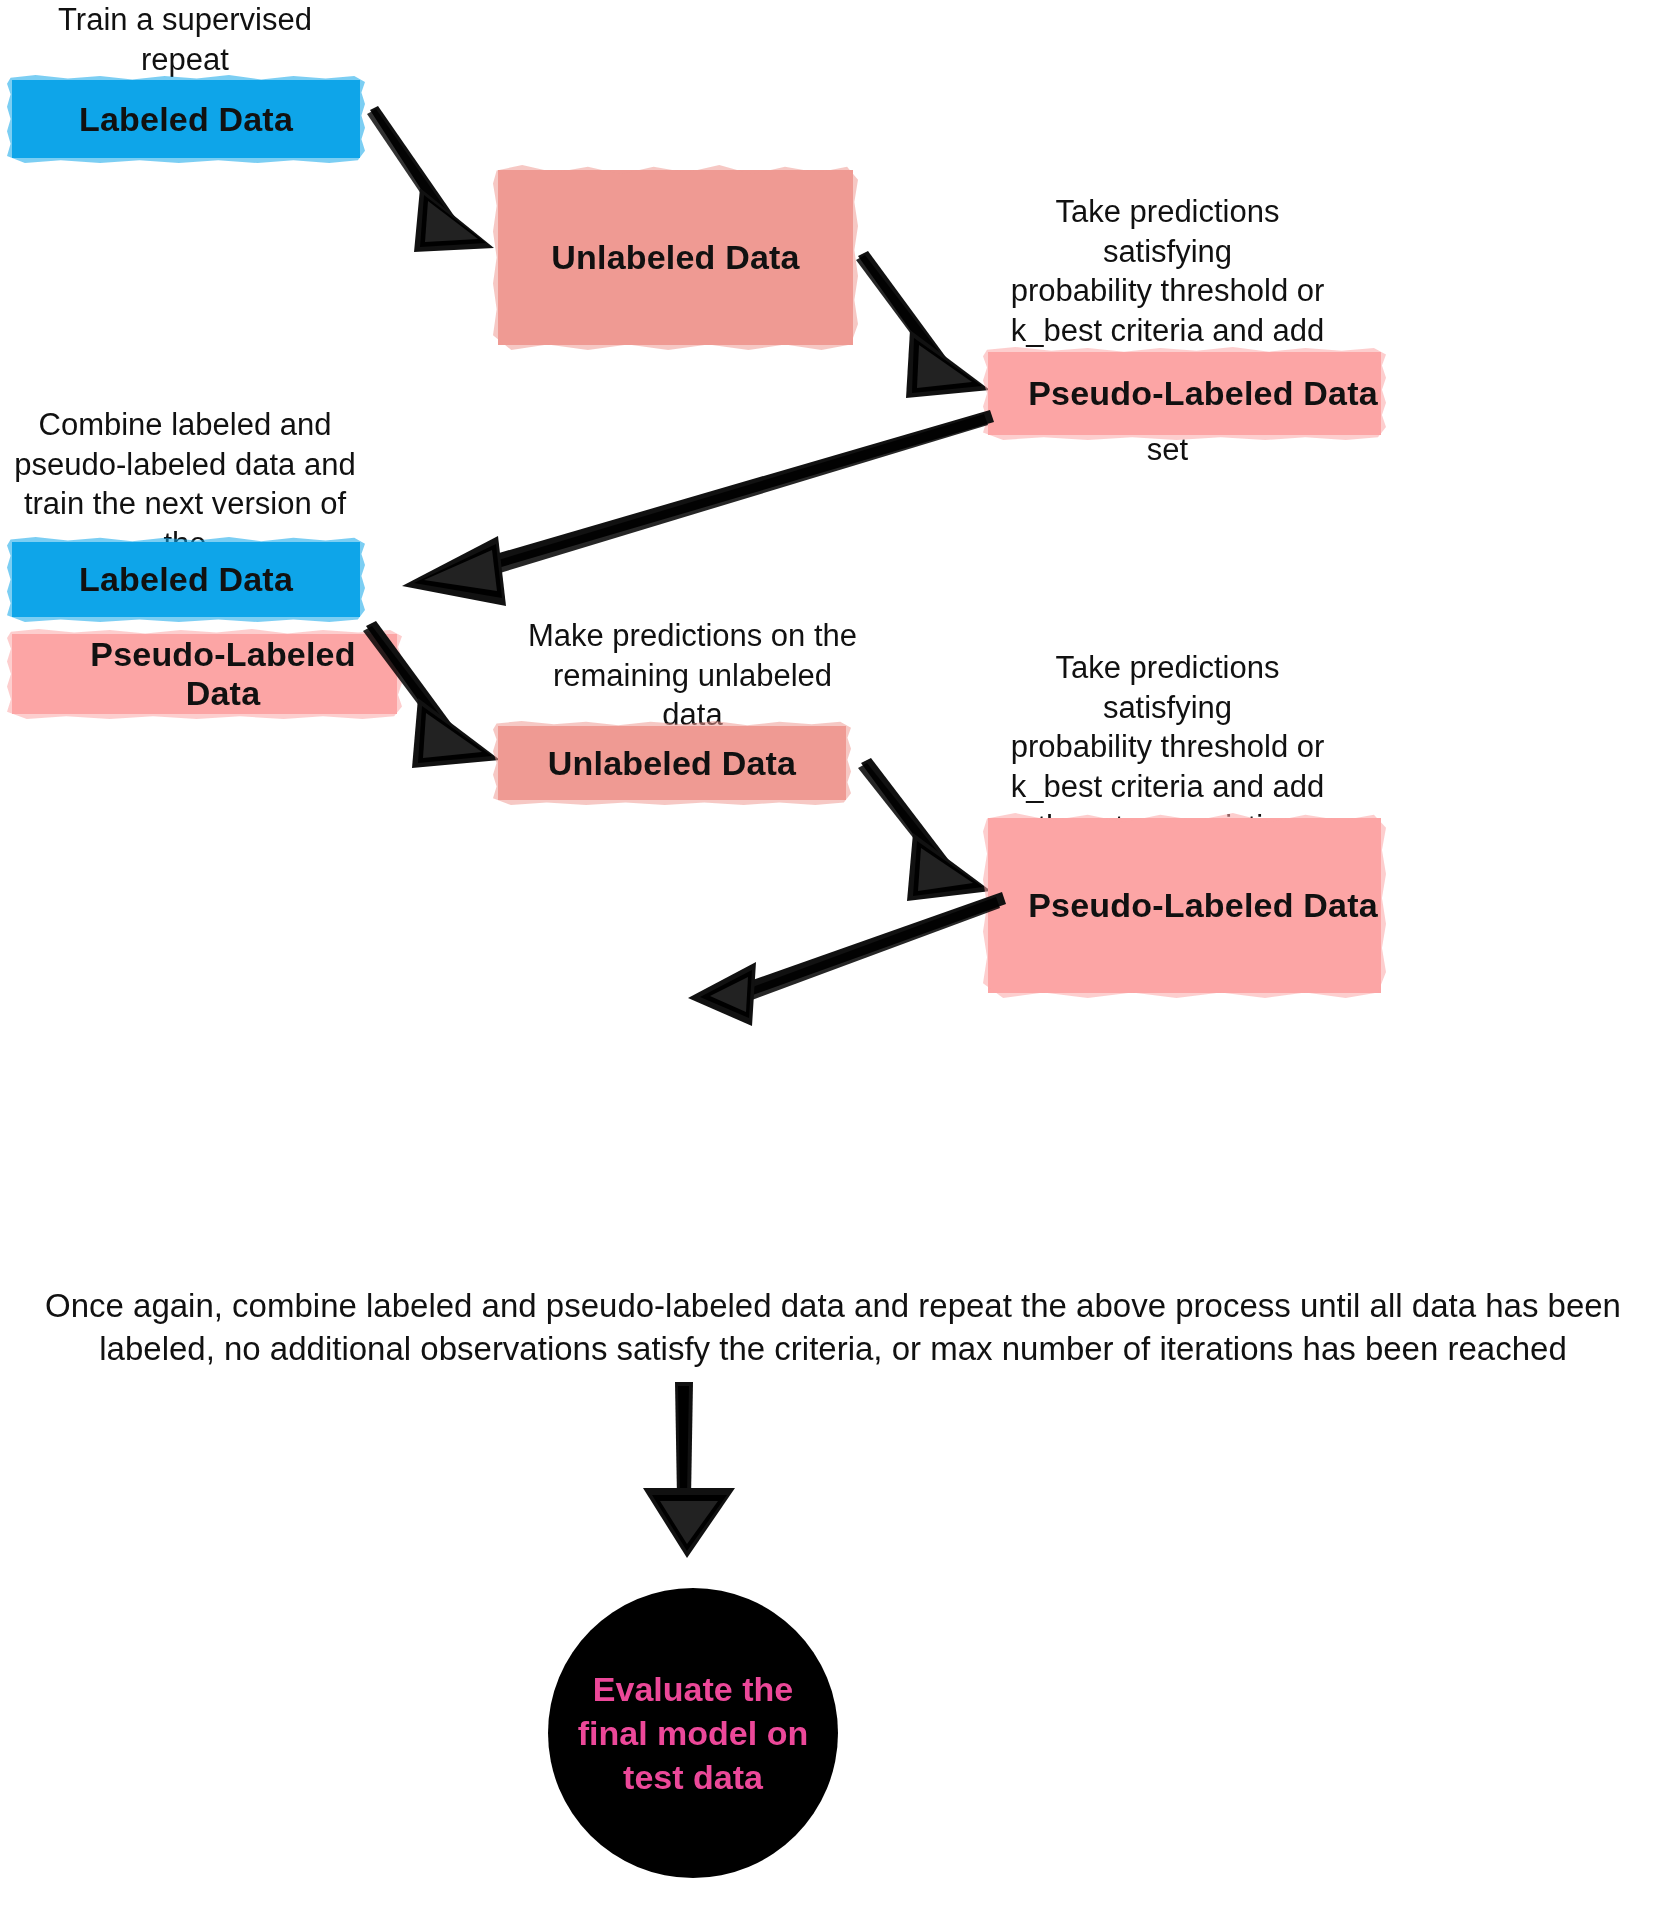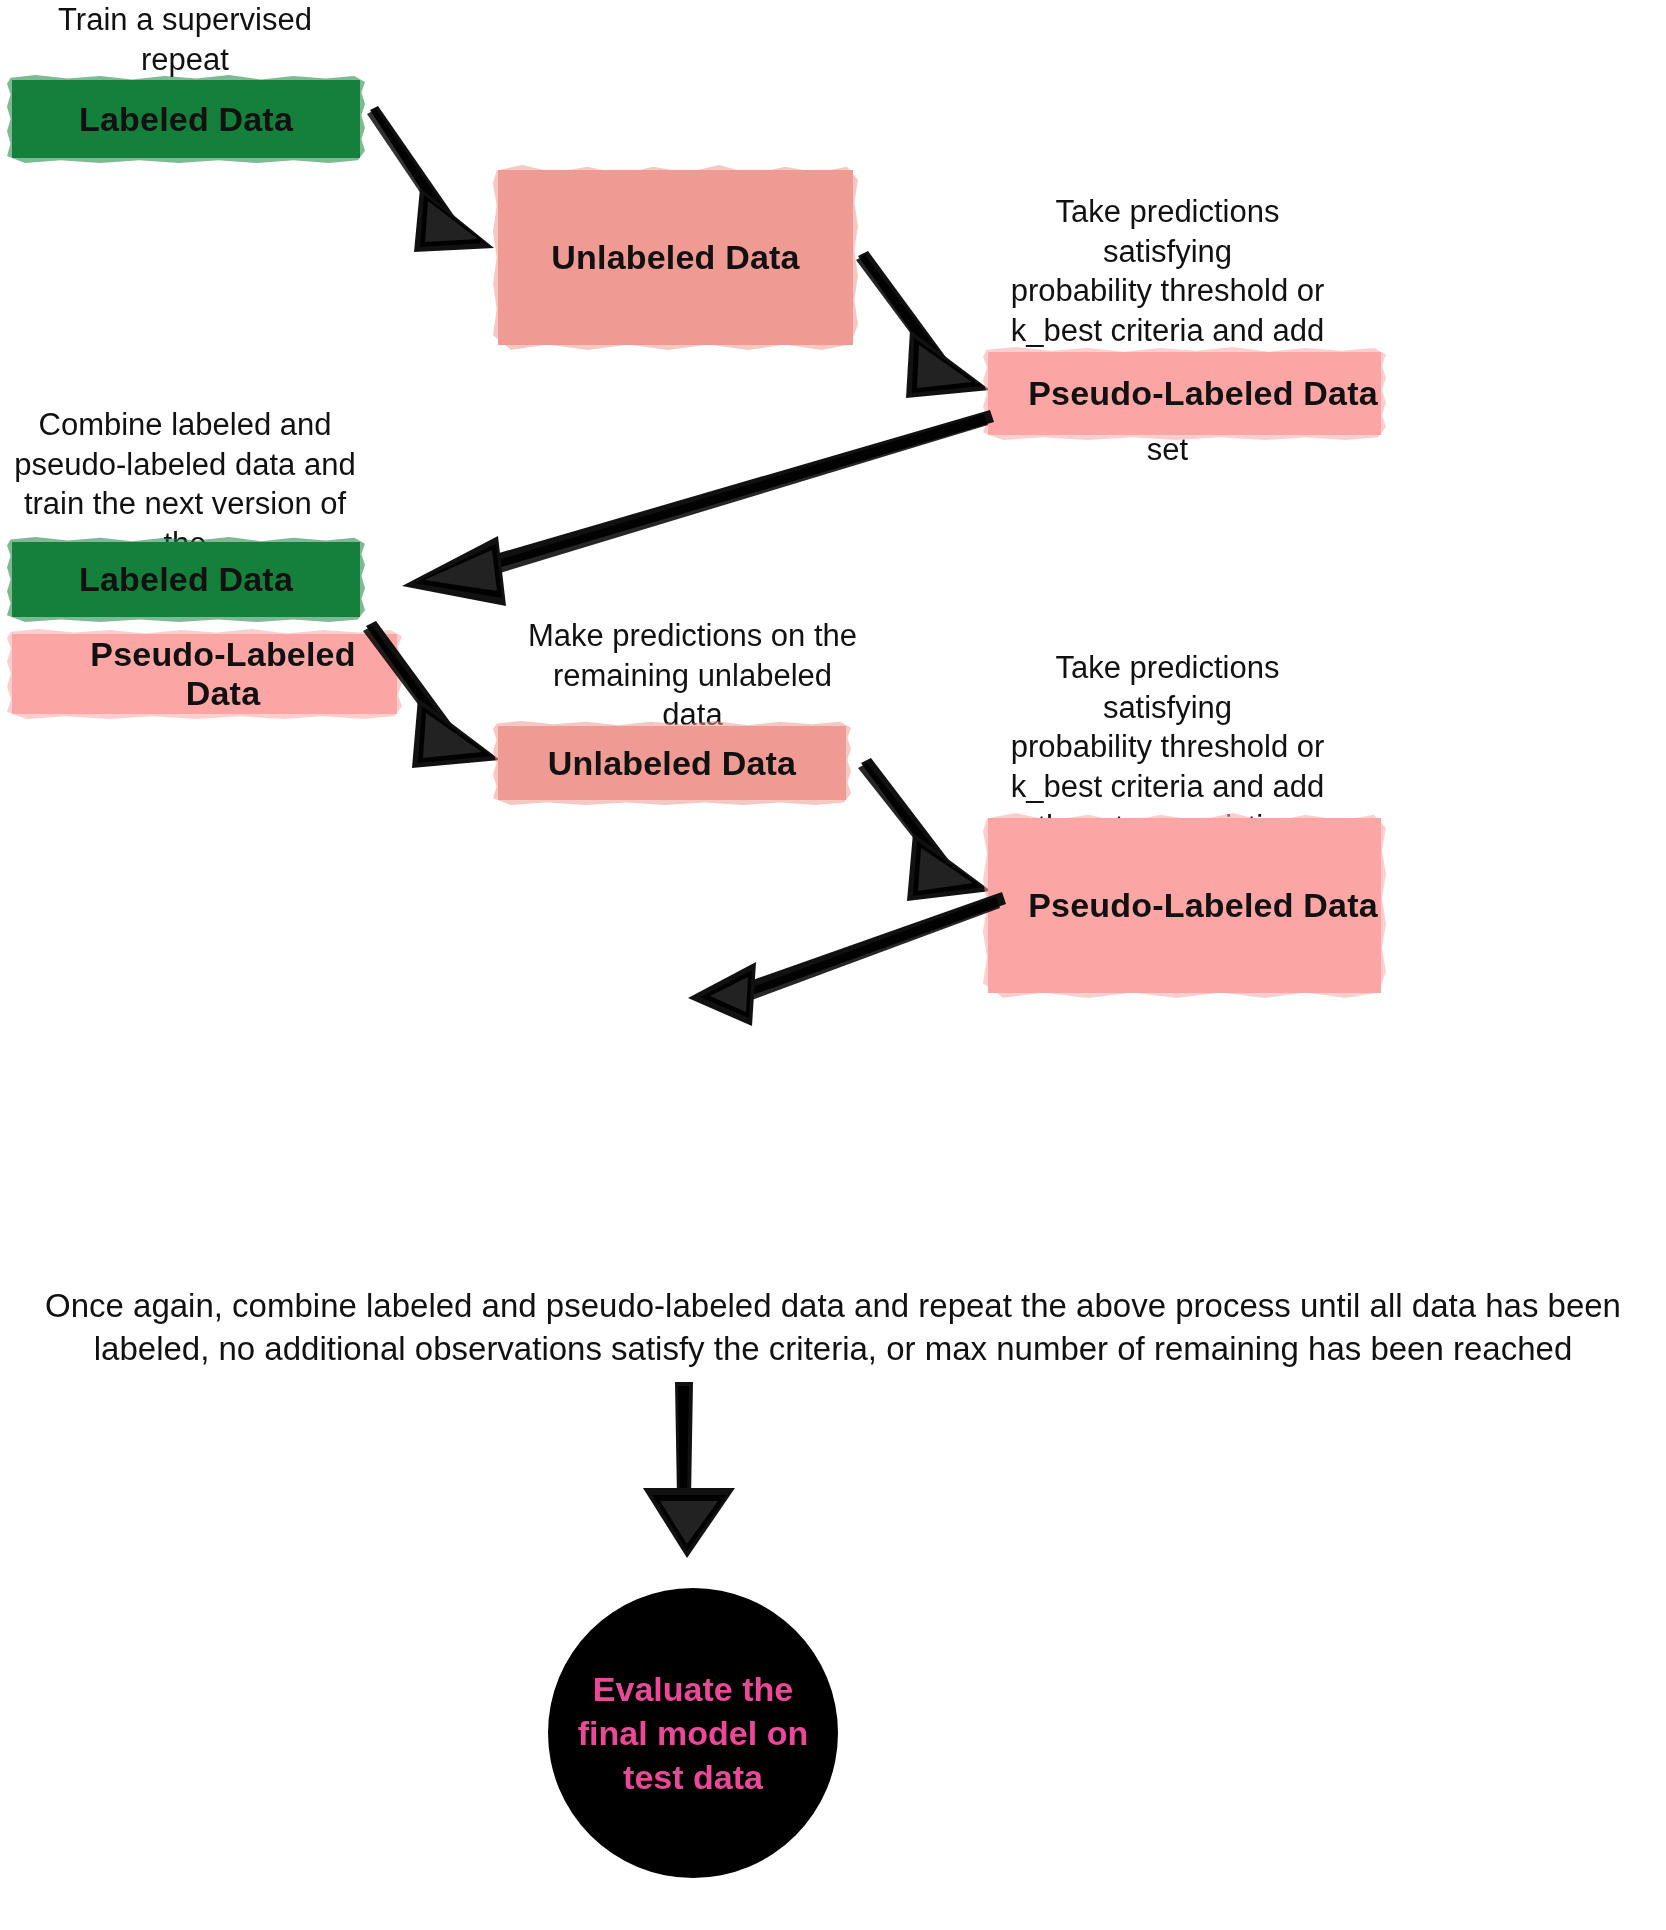--- a/index.html
+++ b/index.html
@@ -51,21 +51,21 @@
     background: inherit;
     opacity: 0.55;
     clip-path: polygon(
       1% 3%, 8% 0%, 17% 4%, 26% 1%, 35% 5%, 44% 1%, 53% 4%, 62% 0%, 71% 5%,
       80% 1%, 89% 4%, 97% 1%, 100% 8%, 99% 20%, 100% 33%, 99% 46%, 100% 60%,
       99% 73%, 100% 86%, 98% 97%, 90% 100%, 80% 97%, 70% 100%, 59% 97%,
       48% 100%, 37% 97%, 26% 100%, 15% 97%, 5% 100%, 0% 92%, 1% 78%,
       0% 64%, 1% 50%, 0% 36%, 1% 22%, 0% 10%
     );
   }
-  .box.green { background: #15803d; }
+  .box.green { background: #0ea5e9; }
   .box.red { background: #ef9a93; }
   .box.yellow { background: #fca5a5; padding-left: 37px; }
 
   .circle {
     position: absolute;
     border-radius: 50%;
     background: #000000;
     color: #ec4899;
     display: flex;
     align-items: center;
@@ -191,21 +191,21 @@
     <svg width="330" height="140" viewBox="0 0 330 140">
       <path d="M322,2 L326,14 L70,106 L64,93 Z" fill="#111"></path>
       <path d="M316,7 L320,18 L72,110 L67,99 Z" fill="#000" opacity="0.85"></path>
       <path d="M76,72 L72,136 L8,108 Z" fill="#111"></path>
       <path d="M72,80 L69,128 L20,107 Z" fill="#000"></path>
       <path d="M68,87 L66,122 L30,106 Z" fill="#222"></path>
     </svg>
   </div>
 
   <div class="cap big" style="left:18px; top:1285px; width:1630px;">Once again, combine labeled and pseudo-labeled data and repeat the above process until all data has been
-labeled, no additional observations satisfy the criteria, or max number of remaining has been reached</div>
+labeled, no additional observations satisfy the criteria, or max number of iterations has been reached</div>
 
   <div class="arrow" style="left:635px; top:1380px; width:110px; height:180px;">
     <svg width="110" height="180" viewBox="0 0 110 180">
       <path d="M40,2 L58,2 L56,118 L42,118 Z" fill="#111"></path>
       <path d="M43,6 L54,6 L52,115 L45,115 Z" fill="#000"></path>
       <path d="M8,108 L100,108 L52,178 Z" fill="#111"></path>
       <path d="M17,115 L92,115 L52,171 Z" fill="#000"></path>
       <path d="M25,121 L83,121 L52,164 Z" fill="#222"></path>
     </svg>
   </div>

